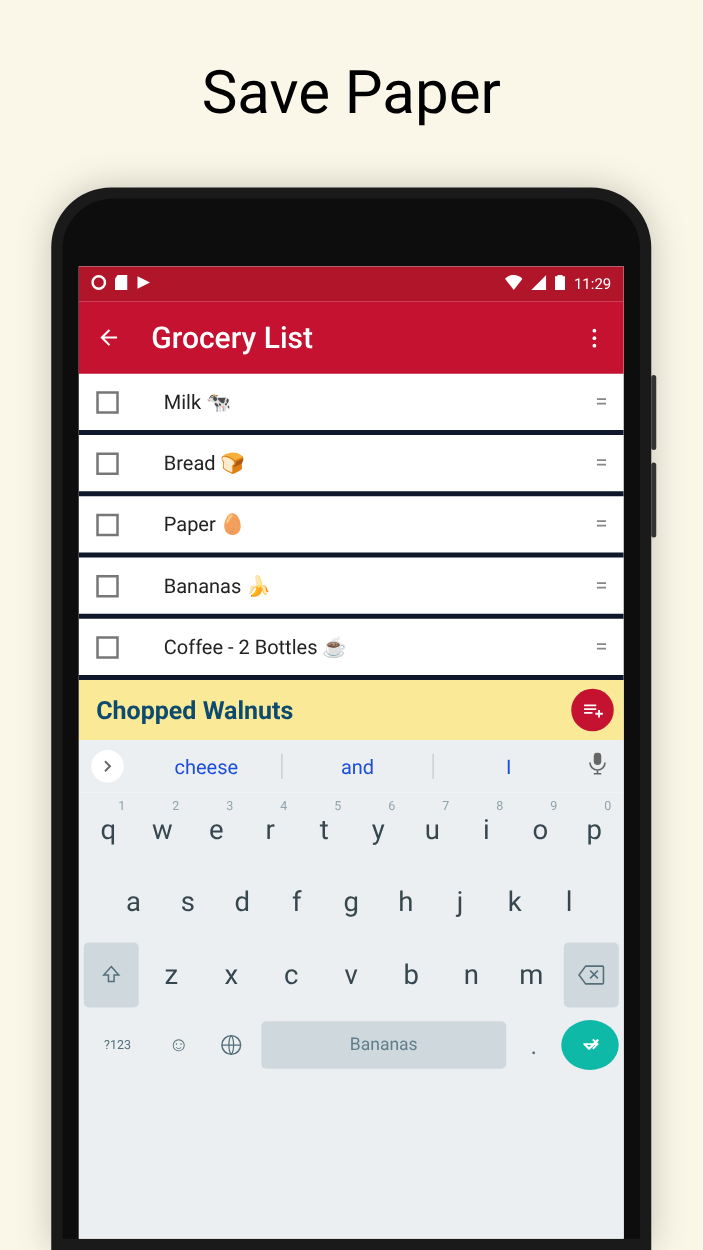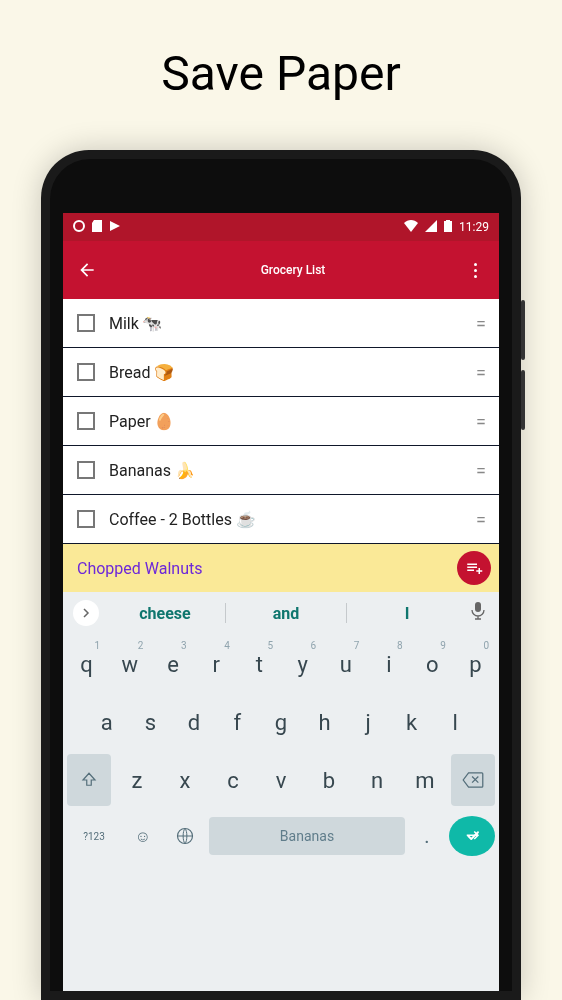--- a/index.html
+++ b/index.html
@@ -68,65 +68,65 @@
 
   .appbar {
     background: #c41230;
     height: 58px;
     display:flex;
     align-items:center;
     padding: 0 14px;
     color: #fff;
   }
   .appbar .back { width:20px; height:20px; display:flex; align-items:center; justify-content:center; }
-  .appbar .title { flex:1; margin-left:24px; font-size:12px; font-weight:500;text-align:center; }
+  .appbar .title { flex:1; margin-left:24px; font-size:24px; font-weight:500; }
   .appbar .menu { width:20px; display:flex; flex-direction:column; align-items:center; gap:3px; }
   .appbar .menu span { width:3px; height:3px; background:#fff; border-radius:50%; }
 
   .list { flex:0 0 auto; }
   .list-item {
     display:flex;
     align-items:center;
     height:49px;
     padding: 0 14px;
-    border-bottom: 1px solid #0f172a;
+    border-bottom: 4px solid #0f172a;
+    gap: 22px;
   }
   .checkbox {
     width:18px; height:18px;
     border:2px solid #777;
     margin-right:14px;
   }
   .item-label { flex:1; font-size:16px; color:#222; }
   .drag { color:#888; font-size:18px; letter-spacing:-1px; }
 
   .input-row {
     background: #fae997;
     display:flex;
     align-items:center;
     height:48px;
     padding: 0 8px 0 14px;
   }
-  .input-row .input-text { flex:1; font-size:16px; color:#6d28d9; }
+  .input-row .input-text { flex:1; font-size:20px; color:#0c4a6e;font-weight:bold; }
   .add-btn {
     width:34px; height:34px;
     background:#c41230;
     border-radius:50%;
     display:flex; align-items:center; justify-content:center;
     color:#fff;
   }
 
   .suggest-row {
     background:#eceff1;
     display:flex;
     align-items:center;
     height:42px;
     padding:0 10px;
     gap:0;
-    color:#0f766e;
-    font-weight:bold;
+    color:#1d4ed8;
   }
   .chev {
     width:26px; height:26px; background:#fff; border-radius:50%;
     display:flex; align-items:center; justify-content:center;
     margin-right:6px;
     font-size:16px; color:#666;
   }
   .sugg { flex:1; text-align:center; font-size:16px; }
   .sep { width:1px; height:20px; background:#c5c9cc; }
   .mic { width:22px; text-align:center; font-size:16px; color:#666; }

